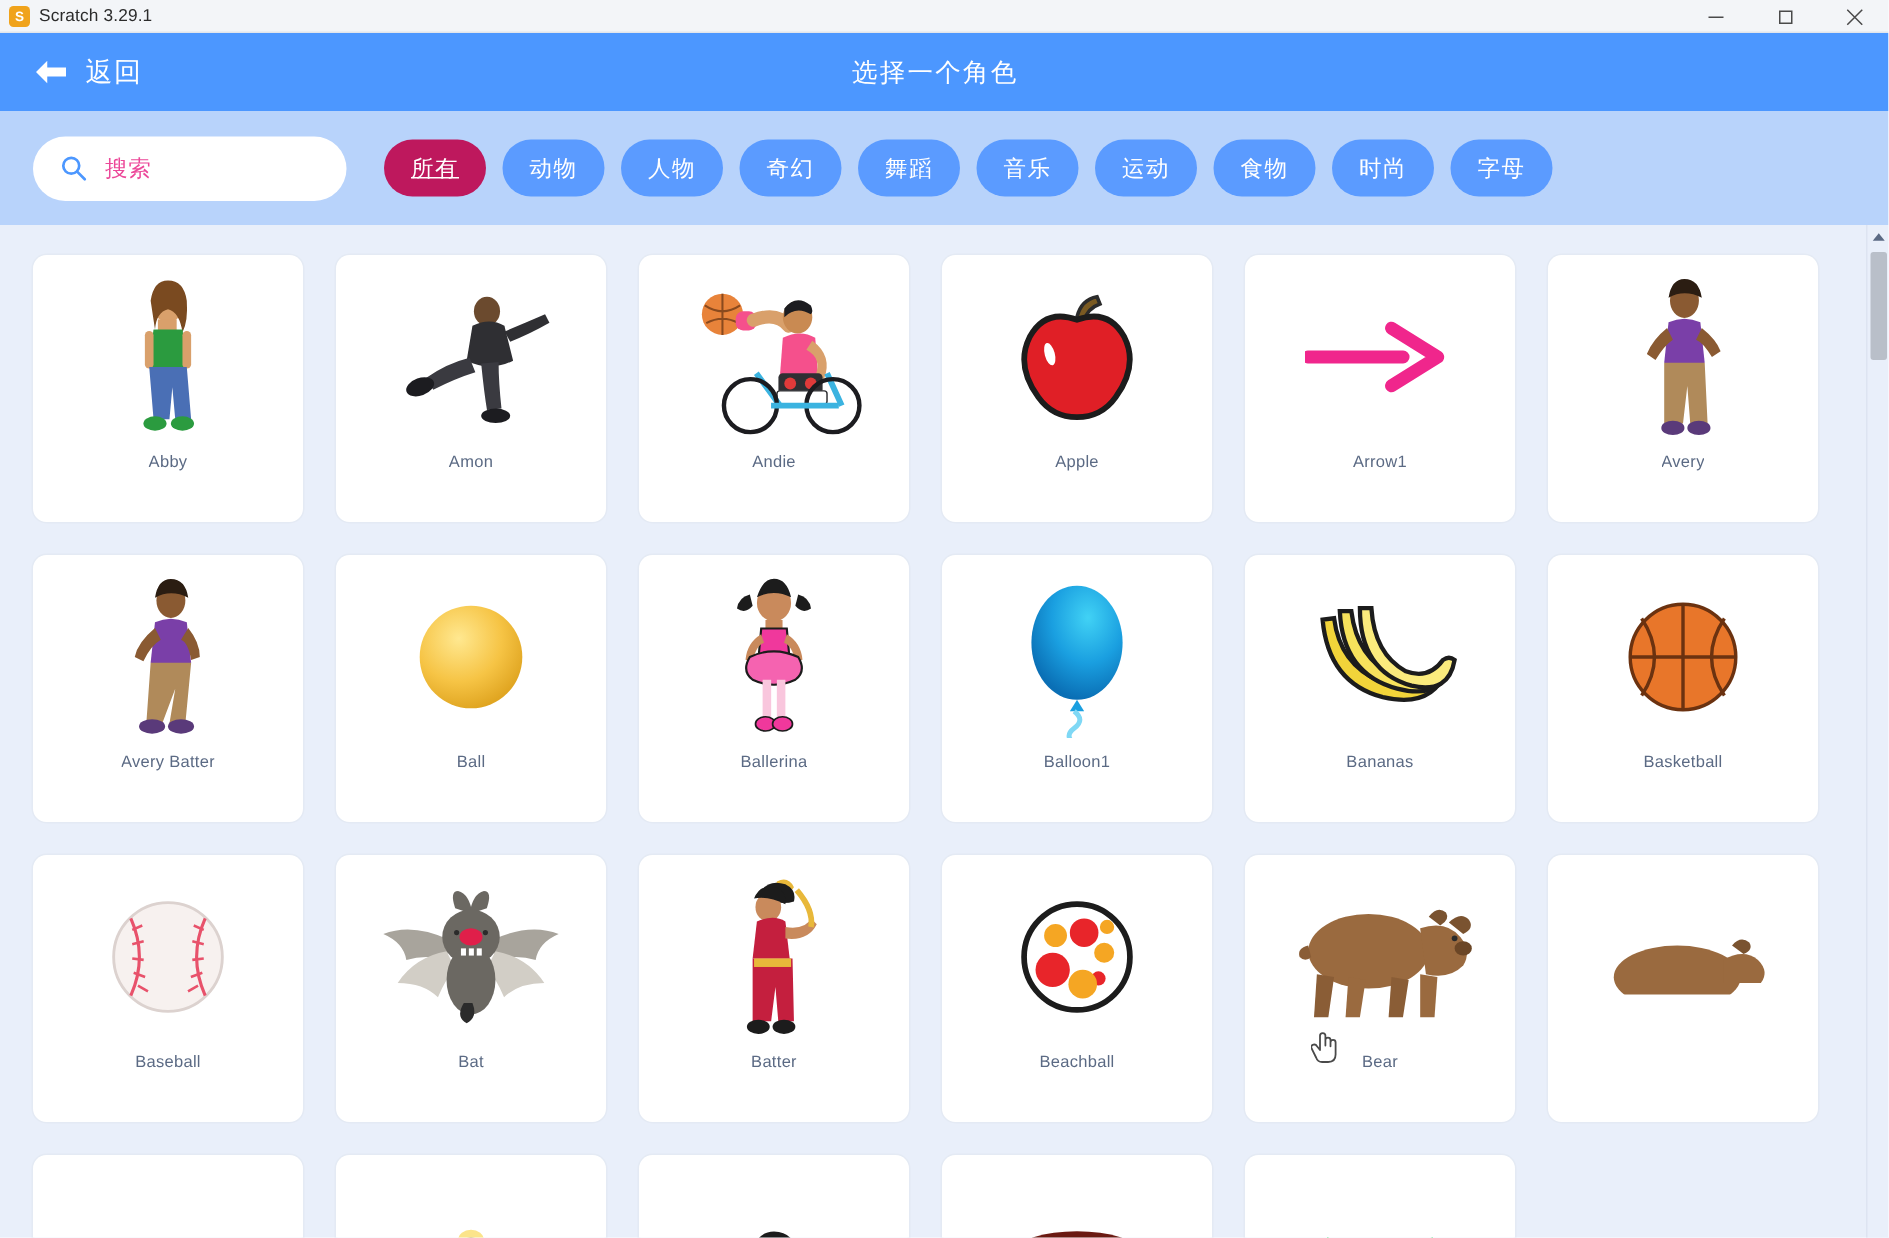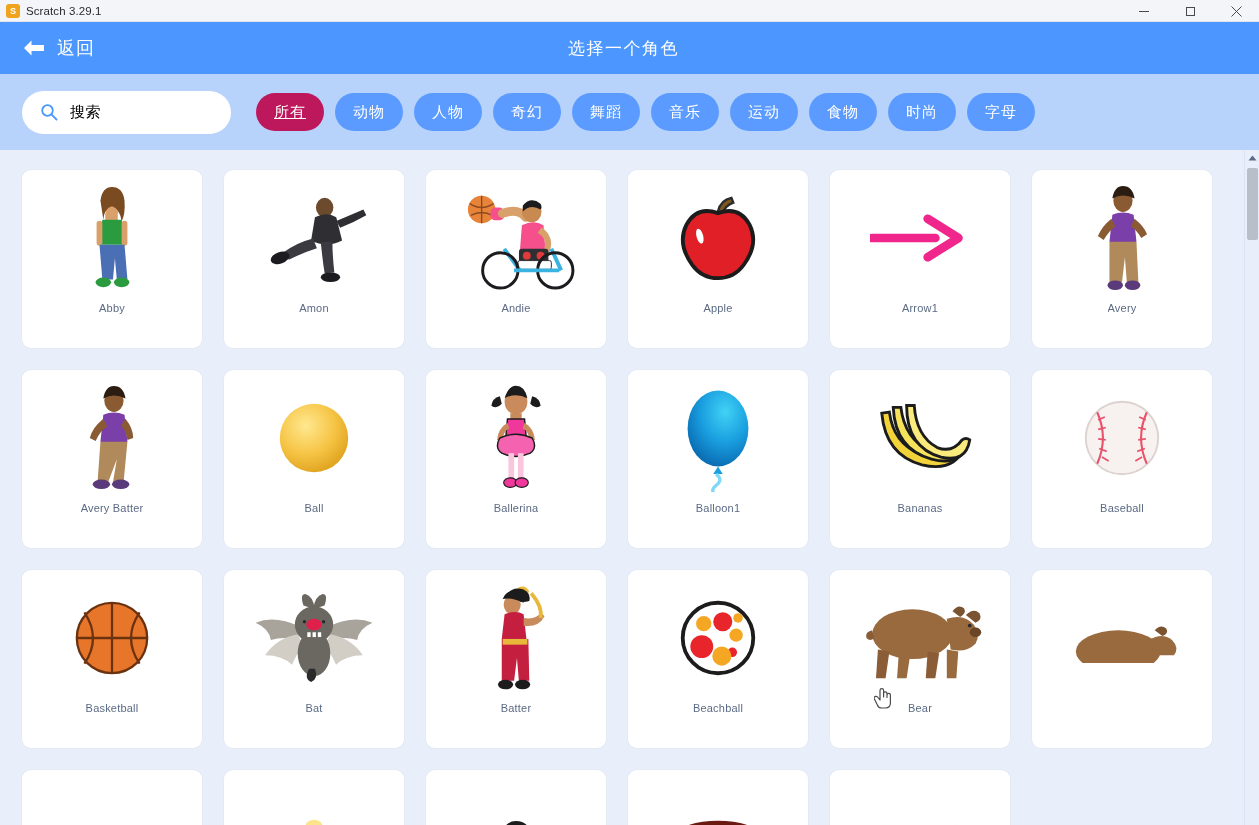--- a/index.html
+++ b/index.html
@@ -64,21 +64,21 @@
     gap: 11px;
   }
   .search-box {
     width: 209px; height: 43px;
     background: #ffffff; border-radius: 22px;
     display: flex; align-items: center; gap: 12px;
     padding: 0 18px;
     margin-right: 14px;
     flex: none;
   }
-  .search-placeholder { color: #000000; font-size: 15px; letter-spacing: .5px; }
+  .search-placeholder { color: #ec4899; font-size: 15px; letter-spacing: .5px; }
   .cat-btn {
     height: 38px;
     padding: 0 18px;
     border-radius: 20px;
     background: #5b9bff;
     color: #ffffff;
     font-size: 15px;
     letter-spacing: 1px;
     display: flex; align-items: center; justify-content: center;
     cursor: pointer;
@@ -363,46 +363,46 @@
           <svg viewBox="0 0 108 92" width="104" height="88">
       <path d="M14 20 q4 44 42 54 q34 8 44-18 q-4-4 -8-1 q-14 18 -38 8 q-28-12 -32-44z" fill="#f2d43a" stroke="#1c1c1c" stroke-width="3"></path>
       <path d="M26 14 q2 44 40 54 q30 8 38-16 q-4-4 -8-1 q-12 16 -32 8 q-26-12 -30-45z" fill="#f7e25c" stroke="#1c1c1c" stroke-width="3"></path>
       <path d="M40 12 q0 44 36 54 q26 6 30-18 q-4-3 -8 0 q-10 14 -26 8 q-22-12 -24-44z" fill="#fbeb7d" stroke="#1c1c1c" stroke-width="3"></path>
     </svg>
         </div>
         <div class="card-label">Bananas</div>
       </div>
       <div class="card">
         <div class="card-art">
-          <svg viewBox="0 0 86 86" width="82" height="82">
-      <circle cx="43" cy="43" r="38" fill="#f7f1ef" stroke="#dcd2cf" stroke-width="2"></circle>
-      <path d="M17 16 q12 27 0 54" stroke="#e8526b" stroke-width="2.2" fill="none"></path>
-      <path d="M69 16 q-12 27 0 54" stroke="#e8526b" stroke-width="2.2" fill="none"></path>
-      <g stroke="#e8526b" stroke-width="1.8">
-        <path d="M18 24 l7 -3 M18 34 l8 -2 M18 44 l8 1 M19 54 l8 3 M22 63 l7 4"></path>
-        <path d="M68 24 l-7 -3 M68 34 l-8 -2 M68 44 l-8 1 M67 54 l-8 3 M64 63 l-7 4"></path>
-      </g>
-    </svg>
-        </div>
-        <div class="card-label">Baseball</div>
-      </div>
-      <div class="card">
-        <div class="card-art">
           <svg viewBox="0 0 82 82" width="78" height="78">
       <circle cx="41" cy="41" r="37" fill="#e8762a"></circle>
       <g stroke="#6b3210" stroke-width="2.4" fill="none">
         <circle cx="41" cy="41" r="37"></circle>
         <path d="M41 4 v74"></path>
         <path d="M4 41 h74"></path>
         <path d="M12 14 q18 27 0 54"></path>
         <path d="M70 14 q-18 27 0 54"></path>
       </g>
     </svg>
         </div>
         <div class="card-label">Basketball</div>
+      </div>
+      <div class="card">
+        <div class="card-art">
+          <svg viewBox="0 0 86 86" width="82" height="82">
+      <circle cx="43" cy="43" r="38" fill="#f7f1ef" stroke="#dcd2cf" stroke-width="2"></circle>
+      <path d="M17 16 q12 27 0 54" stroke="#e8526b" stroke-width="2.2" fill="none"></path>
+      <path d="M69 16 q-12 27 0 54" stroke="#e8526b" stroke-width="2.2" fill="none"></path>
+      <g stroke="#e8526b" stroke-width="1.8">
+        <path d="M18 24 l7 -3 M18 34 l8 -2 M18 44 l8 1 M19 54 l8 3 M22 63 l7 4"></path>
+        <path d="M68 24 l-7 -3 M68 34 l-8 -2 M68 44 l-8 1 M67 54 l-8 3 M64 63 l-7 4"></path>
+      </g>
+    </svg>
+        </div>
+        <div class="card-label">Baseball</div>
       </div>
       <div class="card">
         <div class="card-art">
           <svg viewBox="0 0 130 96" width="126" height="92">
       <path d="M50 36 q-26-12 -46-4 q14 6 16 18 q14-4 28 0z" fill="#a8a49c"></path>
       <path d="M80 36 q26-12 46-4 q-14 6 -16 18 q-14-4 -28 0z" fill="#a8a49c"></path>
       <path d="M48 44 q-22 4 -34 22 q18 0 28 10 q6-14 12-20z" fill="#d2cec6"></path>
       <path d="M82 44 q22 4 34 22 q-18 0 -28 10 q-6-14 -12-20z" fill="#d2cec6"></path>
       <path d="M54 14 q-4-12 2-12 q8 2 10 16z" fill="#6b6862"></path>
       <path d="M76 14 q4-12 -2-12 q-8 2 -10 16z" fill="#6b6862"></path>

